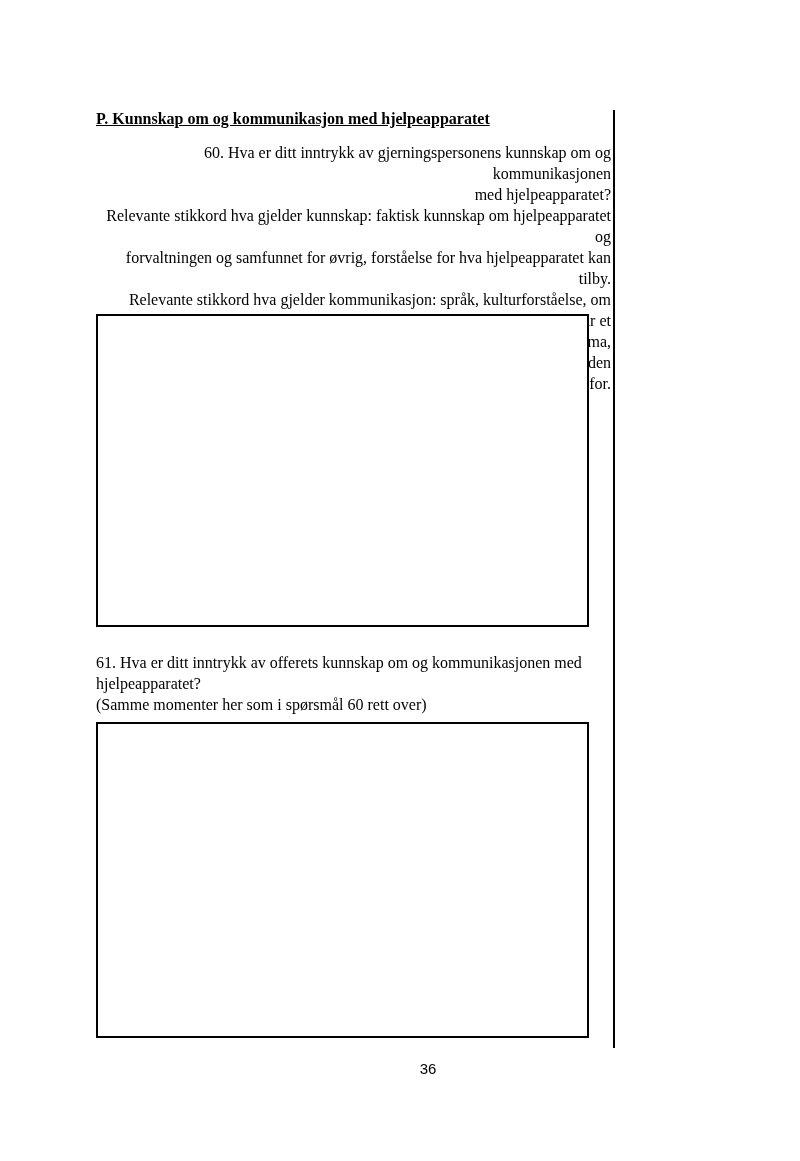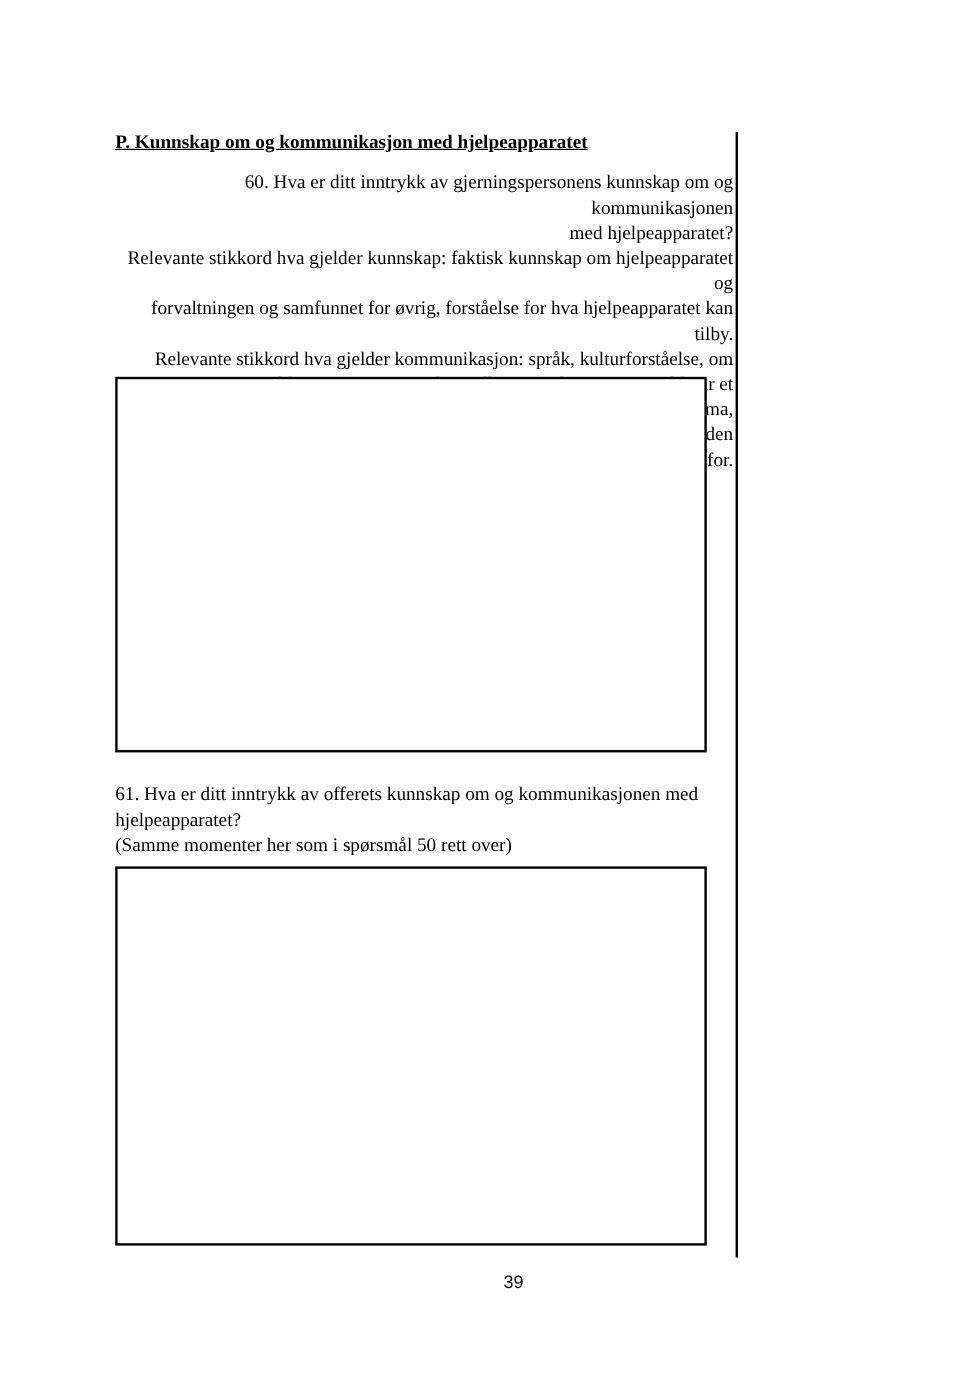--- a/index.html
+++ b/index.html
@@ -73,21 +73,21 @@
 forvaltningen og samfunnet for øvrig, forståelse for hva hjelpeapparatet kan tilby.
 Relevante stikkord hva gjelder kommunikasjon: språk, kulturforståelse, om
 gjerningsperson ble «sett» og «møtt der vedkommende var», om vold var et tema,
 om hjelpeapparatet forstod alvoret i situasjonen, om gjerningspersonen fikk den
 veiledningen vedkommende hadde behov for eller ga uttrykk for å ha behov for.</p>
 
   <div class="answer-box box1"></div>
 
   <p class="qtext q61">61. Hva er ditt inntrykk av offerets kunnskap om og kommunikasjonen med
 hjelpeapparatet?
-(Samme momenter her som i spørsmål 50 rett over)</p>
+(Samme momenter her som i spørsmål 60 rett over)</p>
 
   <div class="answer-box box2"></div>
 
   <div class="change-bar"></div>
 
-  <div class="page-number">39</div>
+  <div class="page-number">36</div>
 
 </div>
 
 </body></html>

